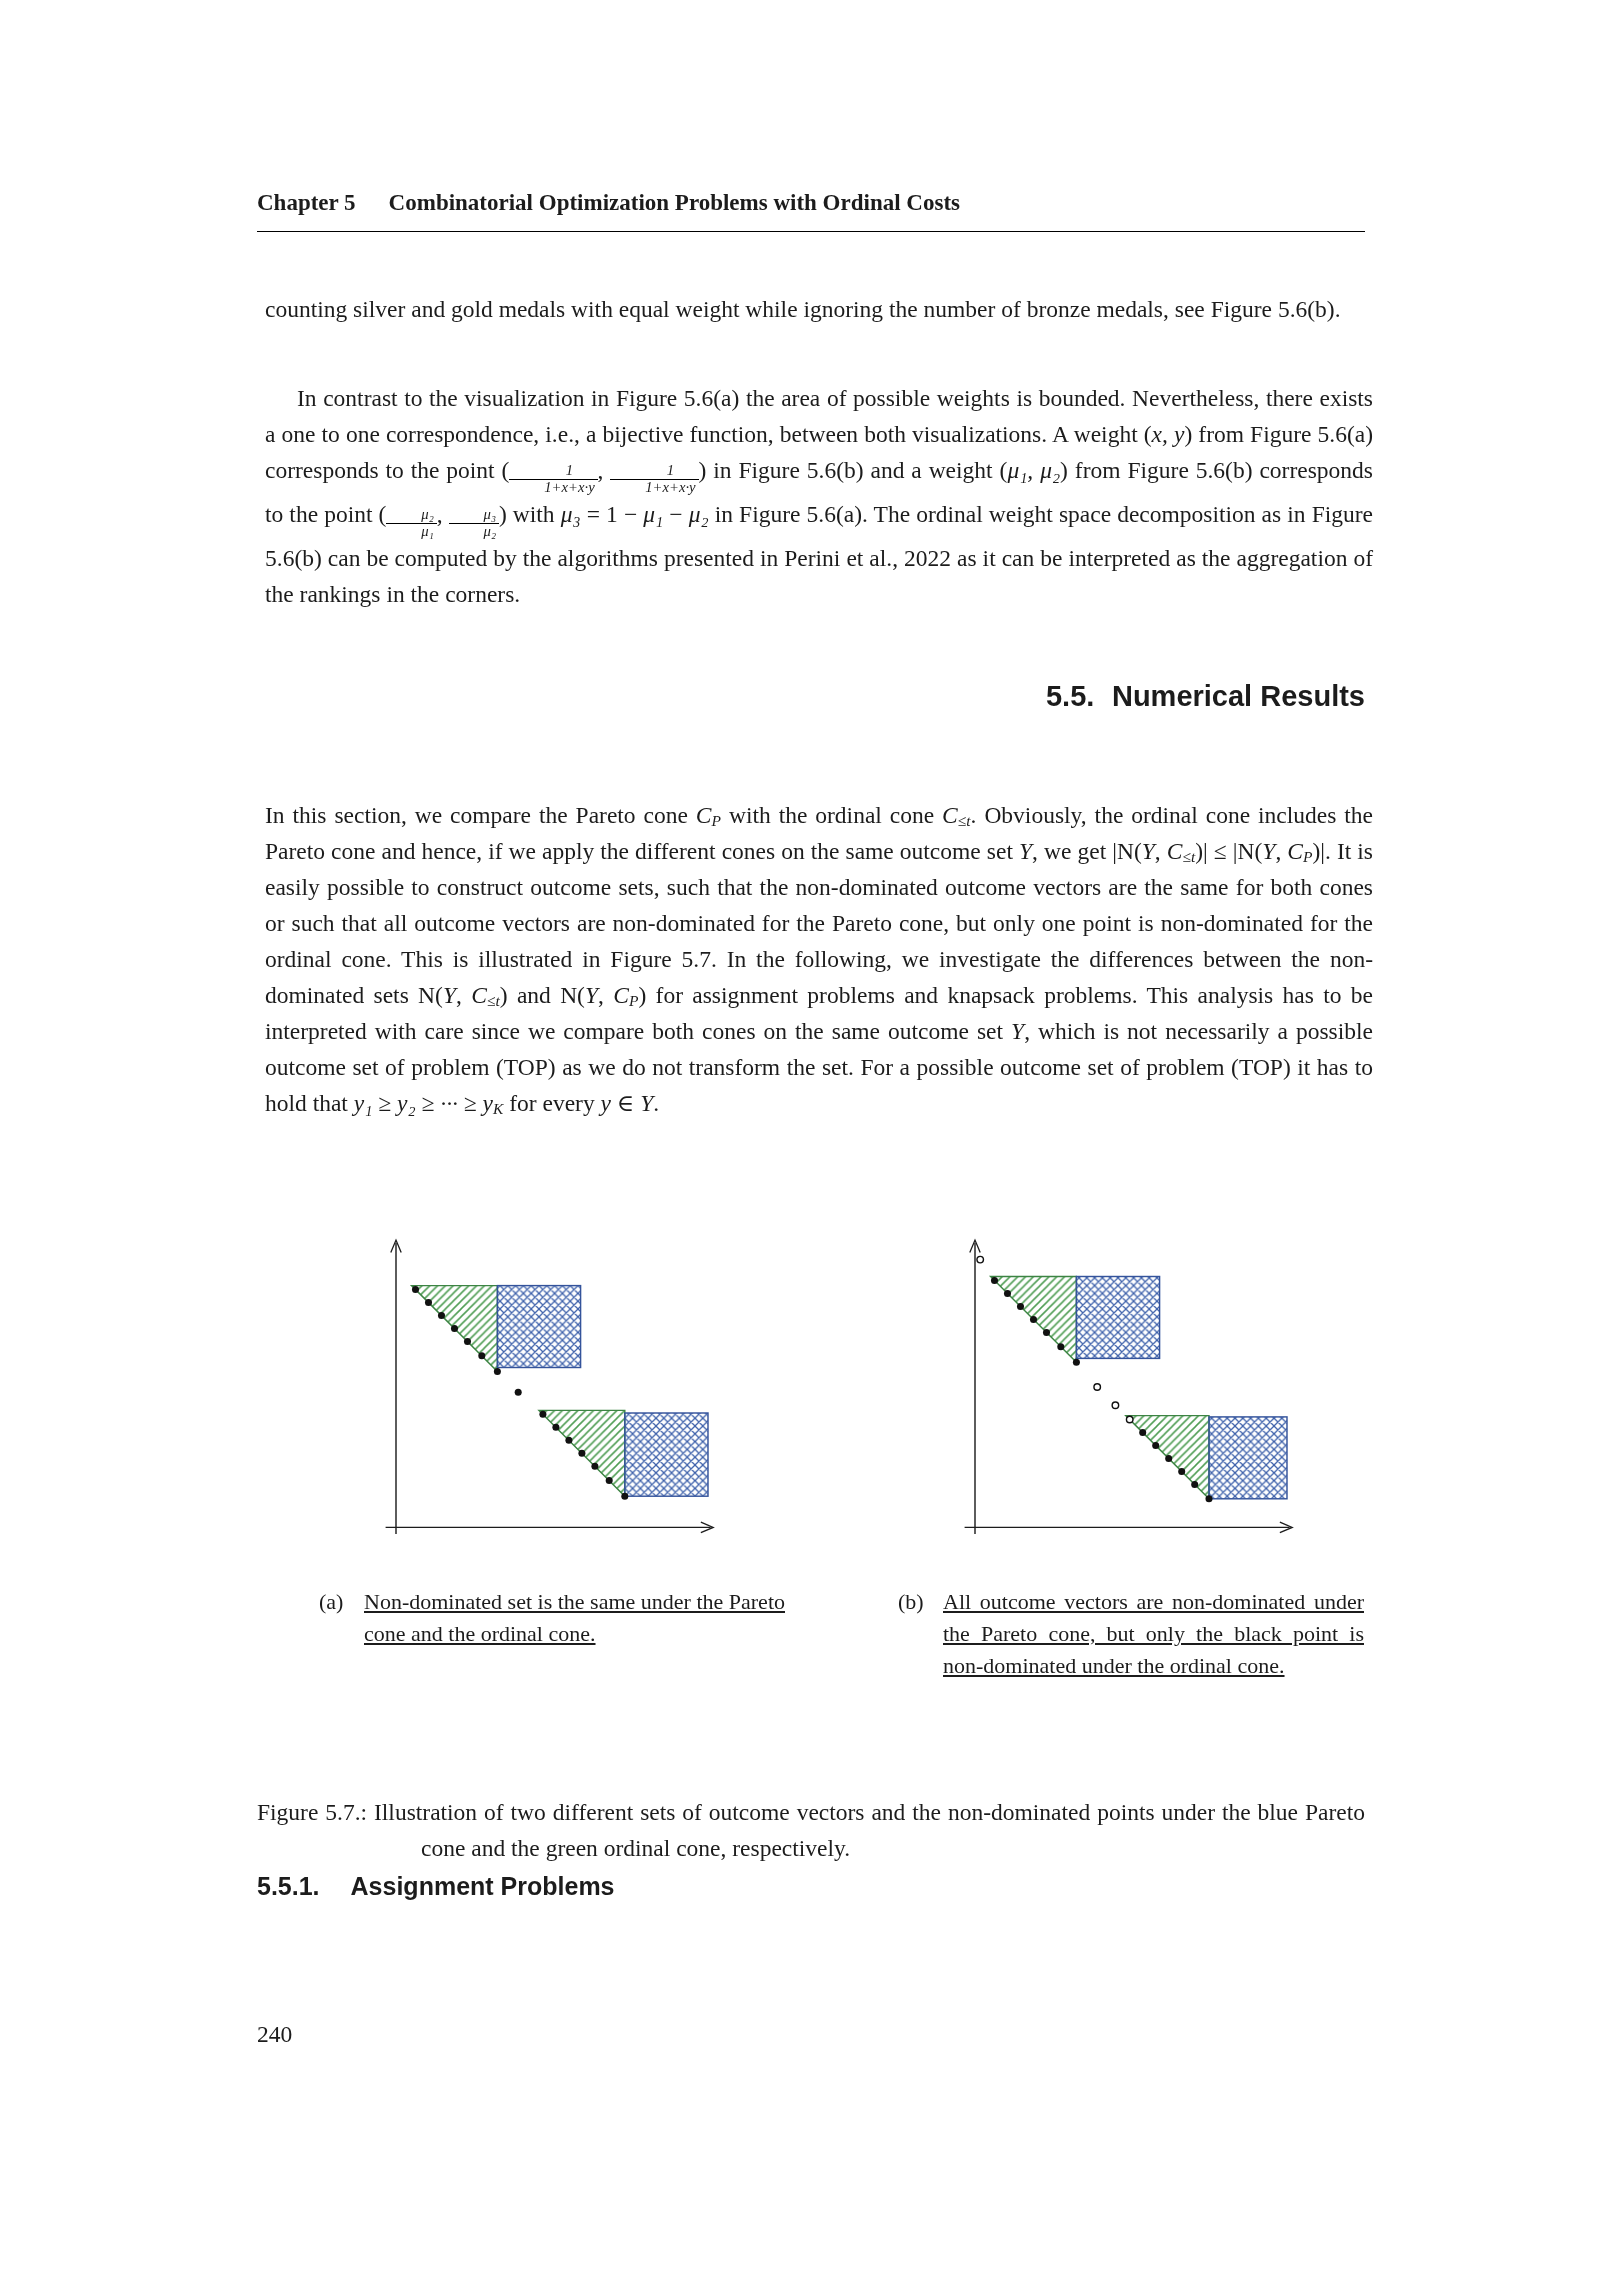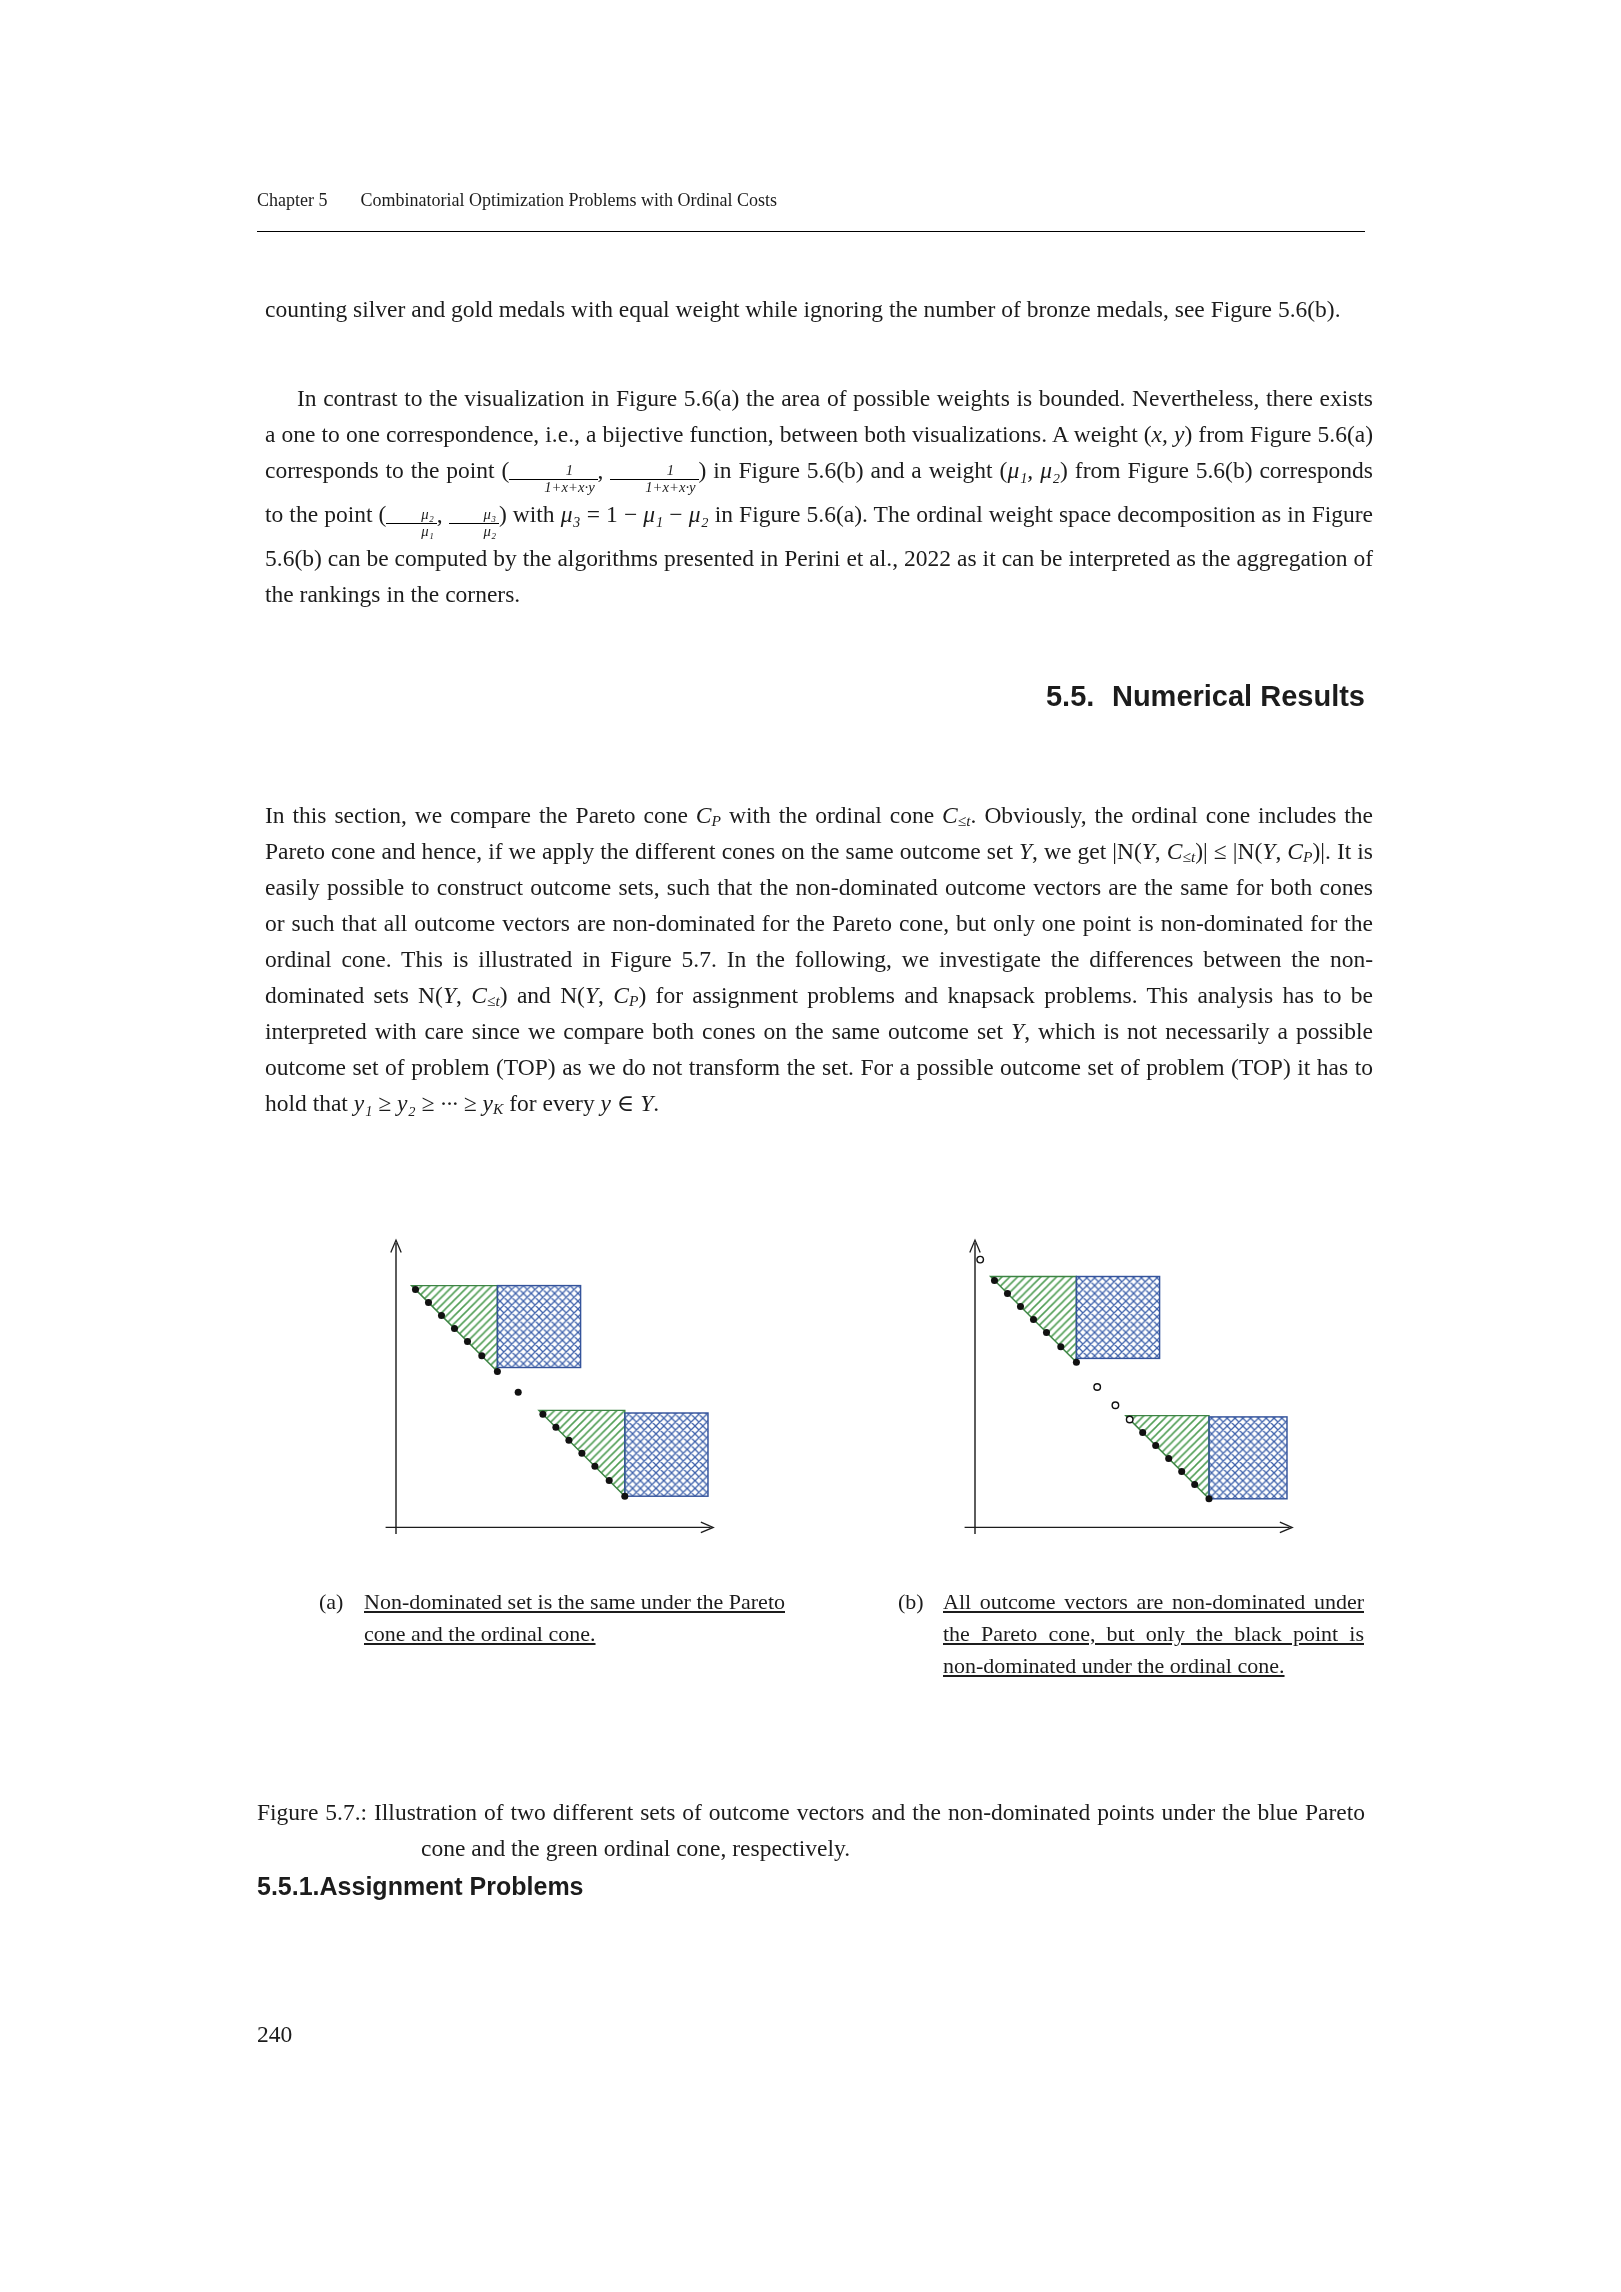--- a/index.html
+++ b/index.html
@@ -7,35 +7,35 @@
   body {
     width: 1621px; height: 2293px;
     background: #ffffff;
     color: #1c1c1c;
     font-family: "Liberation Serif", "DejaVu Serif", serif;
     position: relative;
   }
   .abs { position: absolute; left: 257px; width: 1108px; }
 
   
-  #hdr { top: 190px; font-size: 18px; }
+  #hdr { top: 190px; font-size: 23px; font-weight: bold; }
   #hdr .chlbl { margin-right: 33px; }
   #rule { top: 231px; border-top: 1.8px solid #000; height: 0; }
 
   
   p.body { margin: 8px; font-size: 23.5px; line-height: 36px; text-align: justify; }
   #p1 { top: 283px; }
   #p2 { top: 372px; text-indent: 32px; }
   #p3 { top: 789px; }
 
   
   h2.sec  { top: 680px;  margin: 0; font-family: "Liberation Sans", "DejaVu Sans", sans-serif; font-weight: 700; font-size: 29px; text-align: right; }
   h2.sec .no { margin-right: 17.6px; }
   h3.subsec { top: 1872px; margin: 0; font-family: "Liberation Sans", "DejaVu Sans", sans-serif; font-weight: 700; font-size: 25px; }
-  h3.subsec .no { margin-right: 0; }
+  h3.subsec .no { margin-right: 31px; }
 
   
   .m { font-style: italic; }
   sub { font-size: 66%; line-height: 0; vertical-align: -0.22em; font-style: italic; }
   .frac { display: inline-block; vertical-align: -0.95em; text-align: center;
           font-size: 14.7px; font-style: italic; line-height: 1.08; }
   .frac .num { display: block; padding: 0 2.9px; }
   .frac .den { display: block; border-top: 1.2px solid #000; padding: 0 2.9px; font-style: italic; }
 
   

